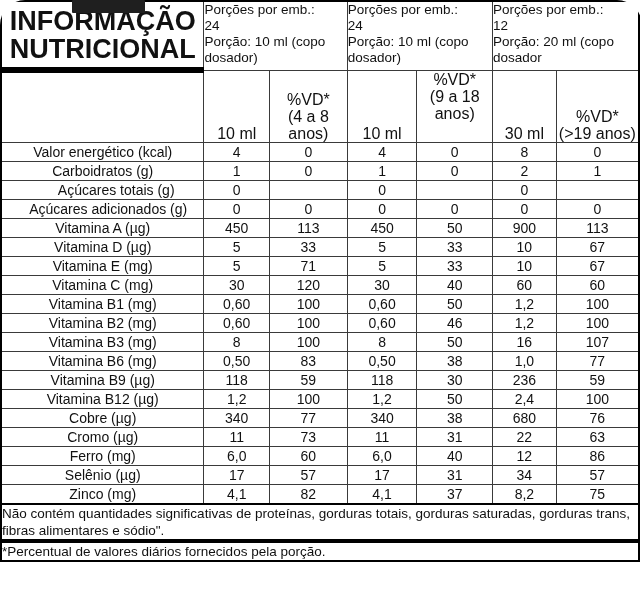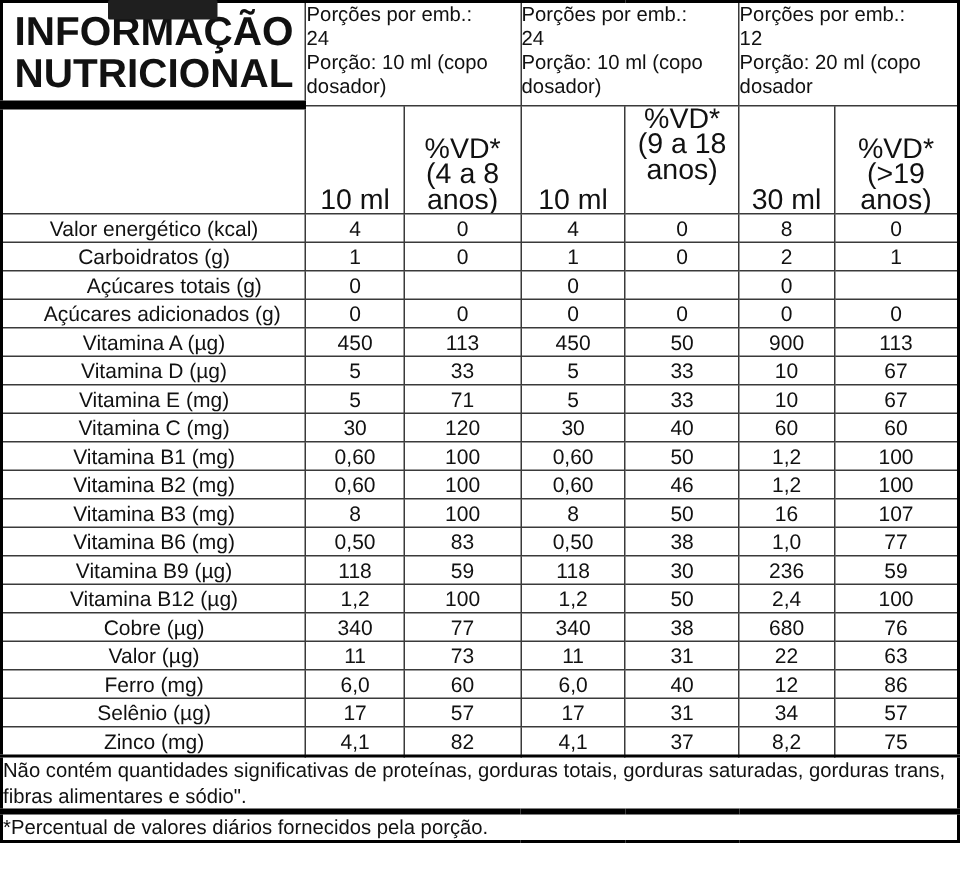--- a/index.html
+++ b/index.html
@@ -4,20 +4,21 @@
 <style>
   html,body{margin:0;padding:0;background:#fff;}
   .page{
     position:relative;
     width:642px;height:595px;
     background:#fff;
     font-family:"Liberation Sans", sans-serif;
     color:#111;
     overflow:hidden;
     box-sizing:border-box;
+    border-radius:25px;
   }
   table.nutri{
     border-collapse:collapse;
     table-layout:fixed;
     width:640px;
     margin:0;
     border:2px solid #000;
   }
   table.nutri td{
     border:1px solid #3a3a3a;
@@ -44,21 +45,21 @@
     padding:3px 2px 2px 5px;
     white-space:pre-line;
     margin-left:43px;
   }
   tr.hdr-top td{height:69px;}
   
   tr.hdr-sub td{height:72px;}
   td.sub{
     text-align:center;
     vertical-align:bottom;
-    font-size:19px;
+    font-size:16px;
     line-height:17px;
     padding:2px 1px 3px 1px;
     white-space:pre-line;
   }
   td.sub.va-top{vertical-align:top;}
   
   tbody.rows td{height:19px;font-size:14px;line-height:18px;}
   td.lbl{text-align:center;padding-left:5px;}
   td.lbl.ind1{padding-left:27px;}
   td.lbl.ind2{padding-left:11px;}
@@ -264,21 +265,21 @@
         <tr>
           <td class="lbl ind0">Cobre (µg)</td>
           <td class="val">340</td>
           <td class="val">77</td>
           <td class="val">340</td>
           <td class="val">38</td>
           <td class="val">680</td>
           <td class="val">76</td>
         </tr>
         <tr>
-          <td class="lbl ind0">Valor (µg)</td>
+          <td class="lbl ind0">Cromo (µg)</td>
           <td class="val">11</td>
           <td class="val">73</td>
           <td class="val">11</td>
           <td class="val">31</td>
           <td class="val">22</td>
           <td class="val">63</td>
         </tr>
         <tr>
           <td class="lbl ind0">Ferro (mg)</td>
           <td class="val">6,0</td>

